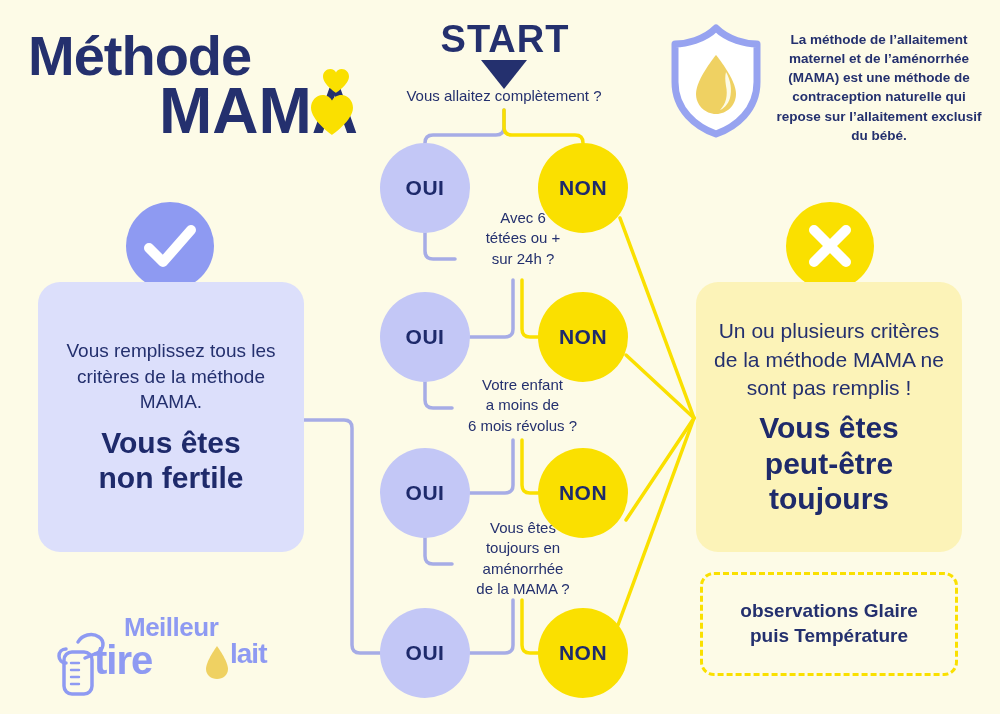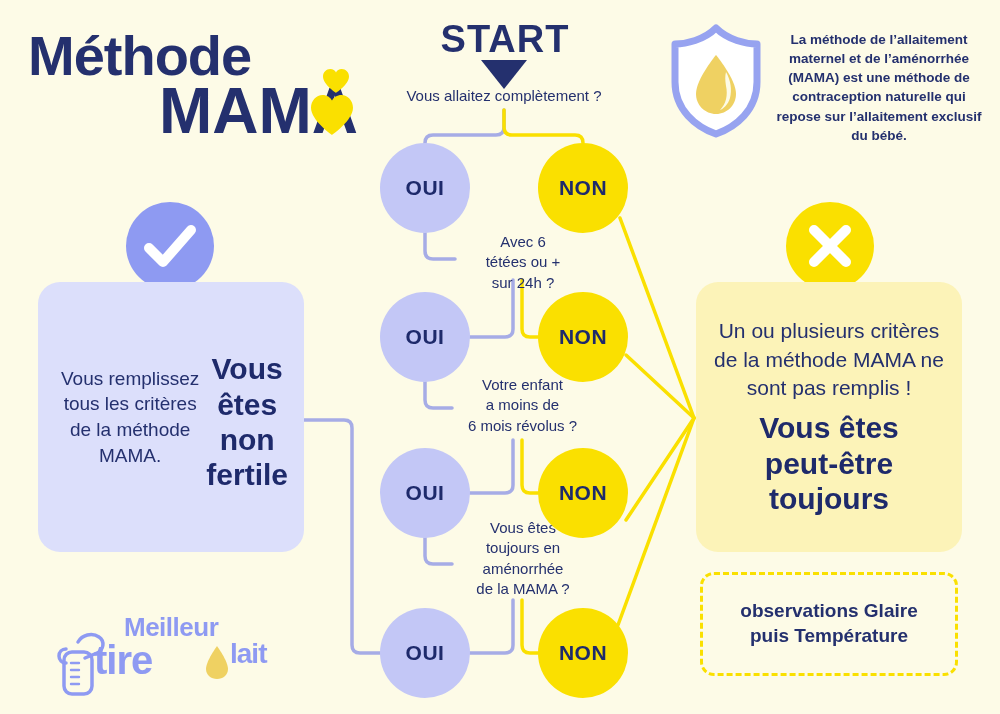--- a/index.html
+++ b/index.html
@@ -36,21 +36,21 @@
   #start-arrow{
     left:481px;top:60px;width:46px;height:30px;
   }
 
   
   .question{
     text-align:center;font-size:15px;font-weight:normal;color:#24306E;
     line-height:1.35;
   }
   #q1{left:374px;top:86px;width:260px;}
-  #q2{left:448px;top:232px;width:150px;}
+  #q2{left:448px;top:208px;width:150px;}
   #q3{left:440px;top:375px;width:165px;}
   #q4{left:443px;top:518px;width:160px;}
 
   
   .node{
     border-radius:50%;
     display:flex;align-items:center;justify-content:center;
     font-size:21px;font-weight:bold;color:#1E2A6B;
     letter-spacing:0.5px;
   }
@@ -77,21 +77,21 @@
     color:#24306E;text-align:center;
   }
 
   
   #check-badge{left:126px;top:202px;width:88px;height:88px;}
   #x-badge{left:786px;top:202px;width:88px;height:88px;}
 
   #left-panel{
     left:38px;top:282px;width:266px;height:270px;
     background:#DCDFFB;border-radius:22px;
-    display:flex;align-items:center;justify-content:center;
+    display:flex;flex-direction:column;align-items:center;justify-content:center;
     text-align:center;padding:0 16px;box-sizing:border-box;
   }
   #left-panel .p-top{font-size:19px;line-height:1.35;color:#24306E;}
   #left-panel .p-big{font-size:30px;font-weight:bold;line-height:1.18;margin-top:10px;color:#1E2A6B;}
 
   #right-panel{
     left:696px;top:282px;width:266px;height:270px;
     background:#FCF3B8;border-radius:22px;
     display:flex;flex-direction:column;align-items:center;justify-content:center;
     text-align:center;padding:0 14px;box-sizing:border-box;

